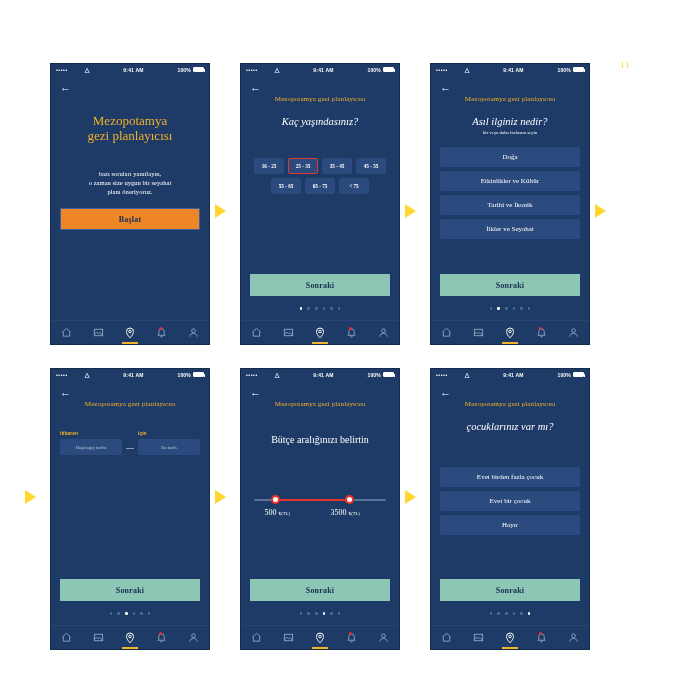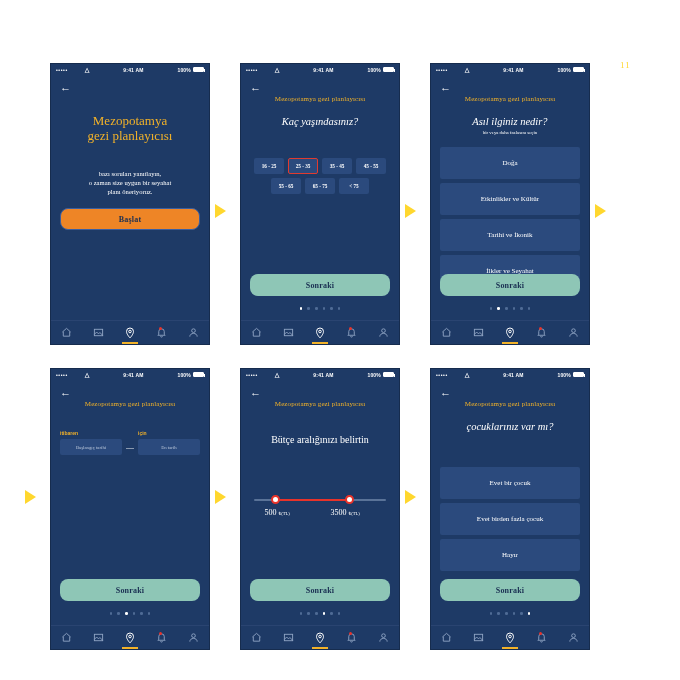--- a/index.html
+++ b/index.html
@@ -114,21 +114,21 @@
     color: #ffffff;
     font-size: 4.8px;
     margin-top: 2px;
   }
 
   
   .cta {
     position: absolute;
     left: 9px; right: 9px;
     height: 22px;
-    border-radius: 8px;
+    border-radius: 0;
     display: flex; align-items: center; justify-content: center;
     font-size: 8px; font-weight: bold;
     letter-spacing: .2px;
   }
   .cta-start { top: 119px; background: #ee8526; color: #1a2f52; border: 1px solid #3a5ea0; }
   .cta-next  { bottom: 26px; background: #8ec6b6; color: #1a2f52; }
 
   
   .chips {
     display: flex; flex-wrap: wrap; justify-content: center;
@@ -147,21 +147,21 @@
     border: 1px solid transparent;
   }
   .chip.sel { background: #2b4a7d; border: 1px solid #e03b2f; color: #ffffff; }
 
   
   .options { margin-top: 12px; display: flex; flex-direction: column; gap: 4px; }
   .options.mid { margin-top: 34px; }
   .opt {
     background: #2b4a7d;
     color: #ffffff;
-    height: 32px;
+    height: 20px;
     border-radius: 2px;
     display: flex; align-items: center; justify-content: center;
     font-size: 7px;
   }
 
   
   .datewrap { margin-top: 22px; }
   .date-labels { display: flex; }
   .date-lbl {
     color: #f2b229; font-size: 5px; font-weight: bold;
@@ -617,22 +617,22 @@
       <span class="sb-batt-txt">100%</span>
       <span class="sb-batt"></span>
     </div>
     <div class="backbar">
       <span class="back-arrow">←</span>
     </div>
     <div class="screen-body">
       <div class="brandline">Mezopotamya gezi planlayıcısı</div>
       <div class="question tight">çocuklarınız var mı?</div>
       <div class="options mid">
+        <div class="opt">Evet birden fazla çocuk</div>
         <div class="opt">Evet bir çocuk</div>
-        <div class="opt">Evet birden fazla çocuk</div>
         <div class="opt">Hayır</div>
       </div>
       <div class="cta cta-next">Sonraki</div>
       <div class="dots">
         <span class="dot"></span>
         <span class="dot"></span>
         <span class="dot"></span>
         <span class="dot"></span>
         <span class="dot"></span>
         <span class="dot on"></span>

